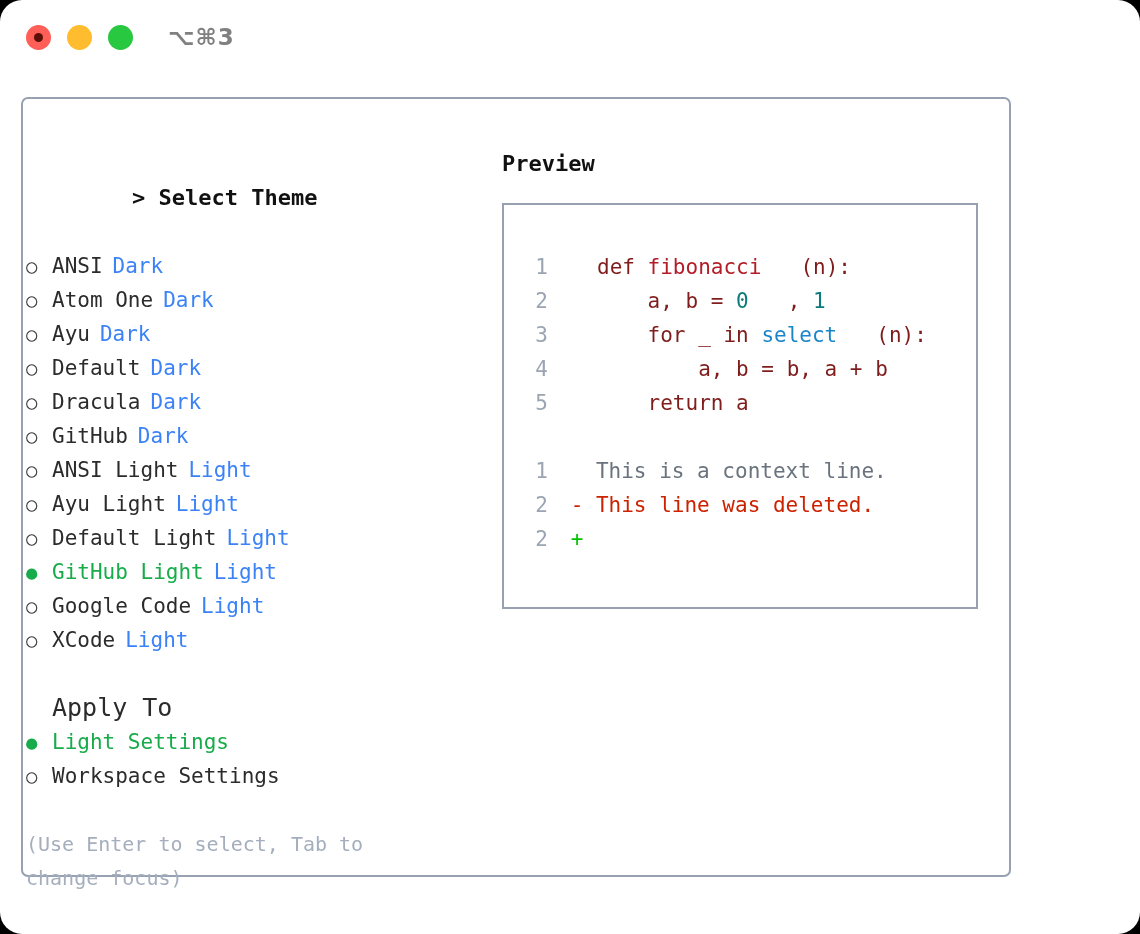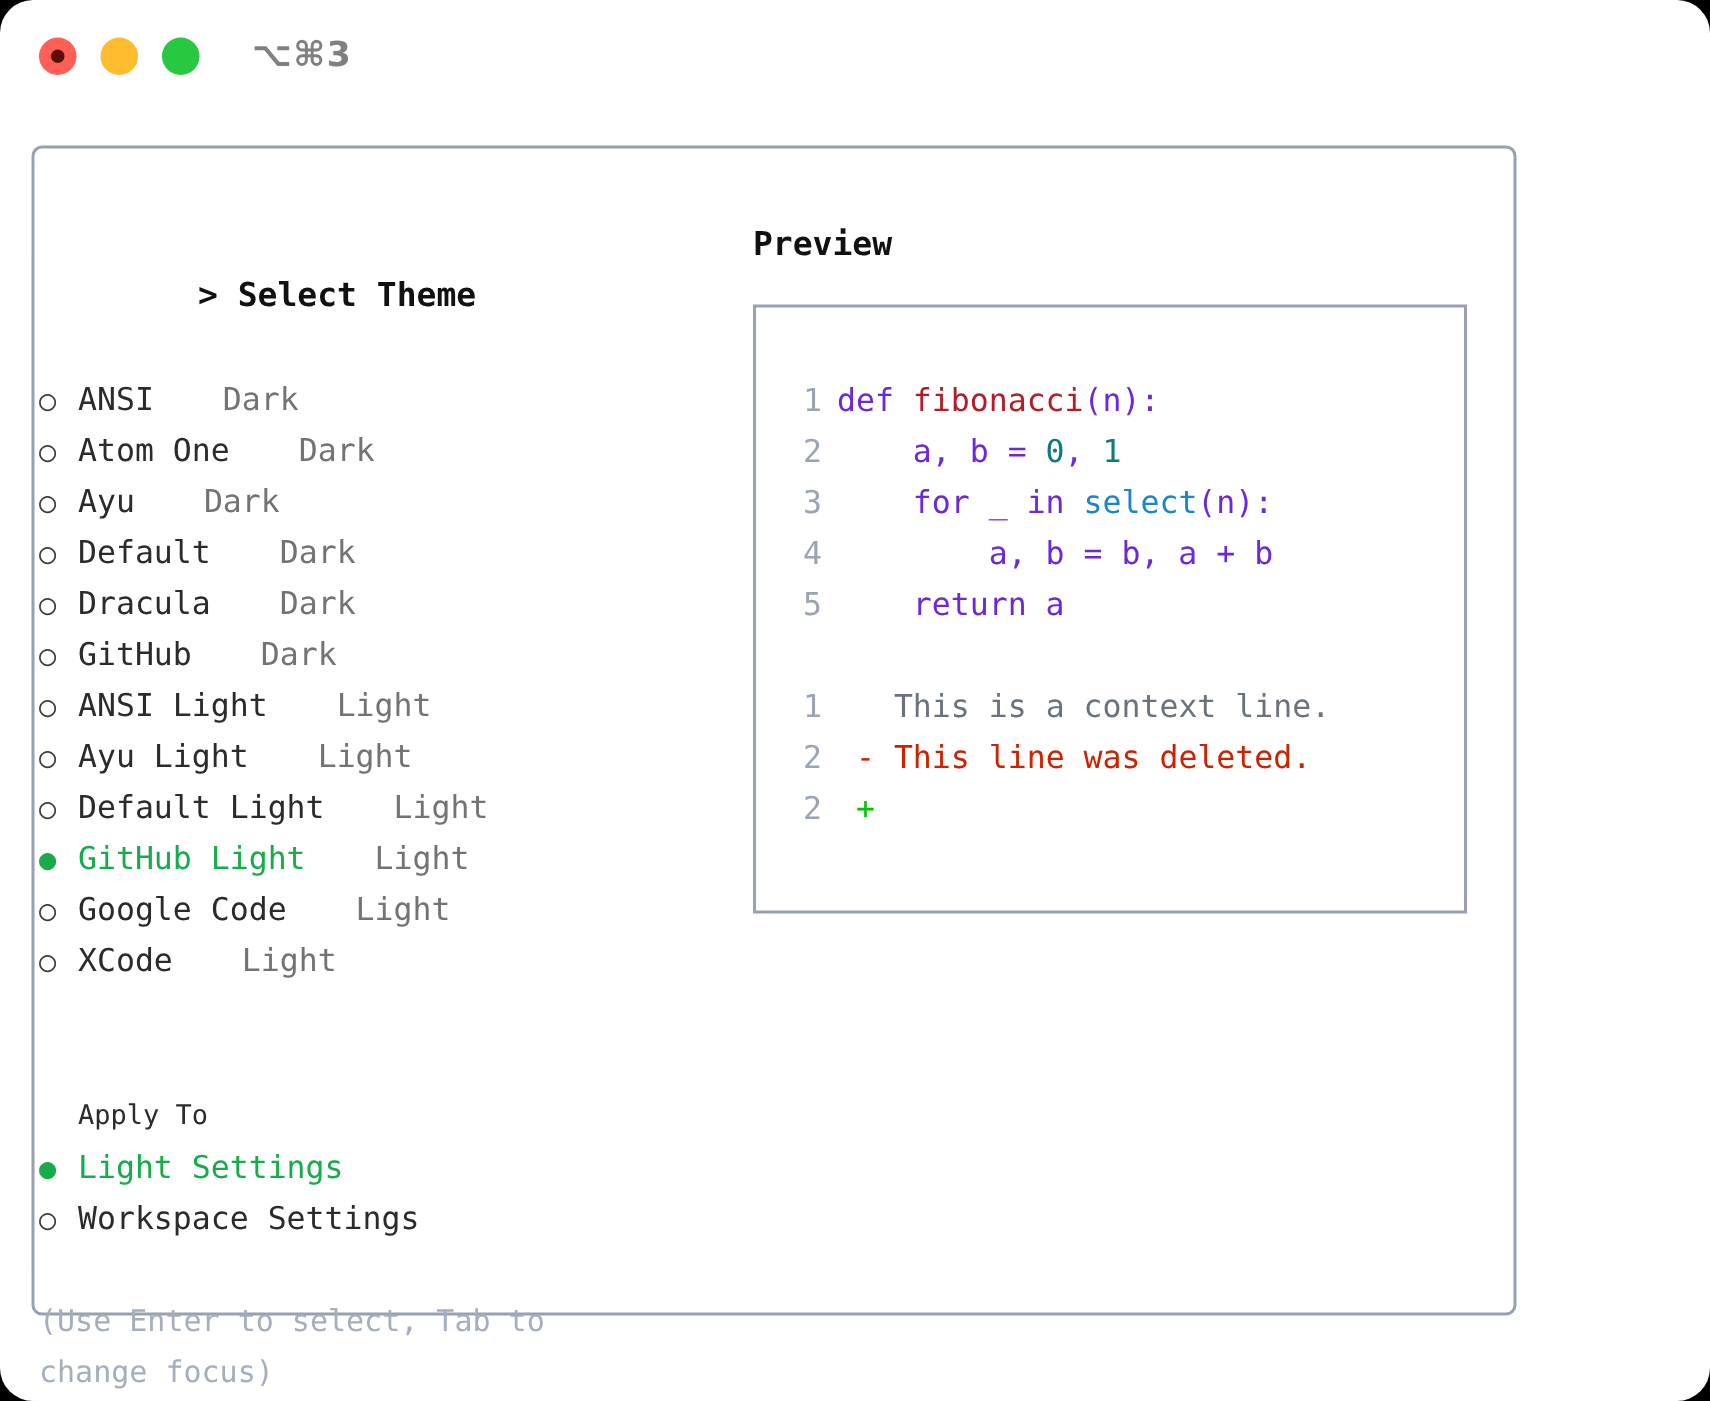--- a/index.html
+++ b/index.html
@@ -117,33 +117,31 @@
     flex: 0 0 26px;
     font-size: 19px;
     color: #3c3c3c;
   }
   .bullet.sel { color: #17ab4a; }
 
   .opt-label { color: #2b2b2b; text-align: right; }
   .opt.selected .opt-label { color: #17ab4a; }
 
   .opt-tag {
-    color: #737373;
+    color: #3b82f6;
     padding-left: 10px;
-    margin-left: 36px;
   }
 
   .section-head {
     line-height: 34px;
     height: 34px;
-    font-size: 18px;
+    font-size: 25px;
     color: #2b2b2b;
     padding-left: 26px;
     white-space: pre;
-    margin-top: 36px;
   }
 
   .spacer-row { height: 34px; }
 
   .hint {
     font-size: 20px;
     color: #a4aebd;
     line-height: 34px;
     width: 410px;
     white-space: pre-wrap;
@@ -183,21 +181,21 @@
     white-space: pre;
   }
   .ln {
     display: inline-block;
     width: 26px;
     flex: 0 0 26px;
     text-align: right;
     color: #9aa4b2;
     padding-right: 10px;
   }
-  .code-text { color: #6d28d9; }
+  .code-text { color: #7f1d1d; margin-left: 39px; }
 
   .tok-fn   { color: #b31d28; }
   .tok-num  { color: #0b7b7b; }
   .tok-call { color: #1a86c9; }
   .tok-ctx  { color: #6a737d; }
   .tok-del  { color: #cc2200; }
   .tok-add  { color: #00c400; }
 
   .diff-gap { height: 34px; }
 </style>

